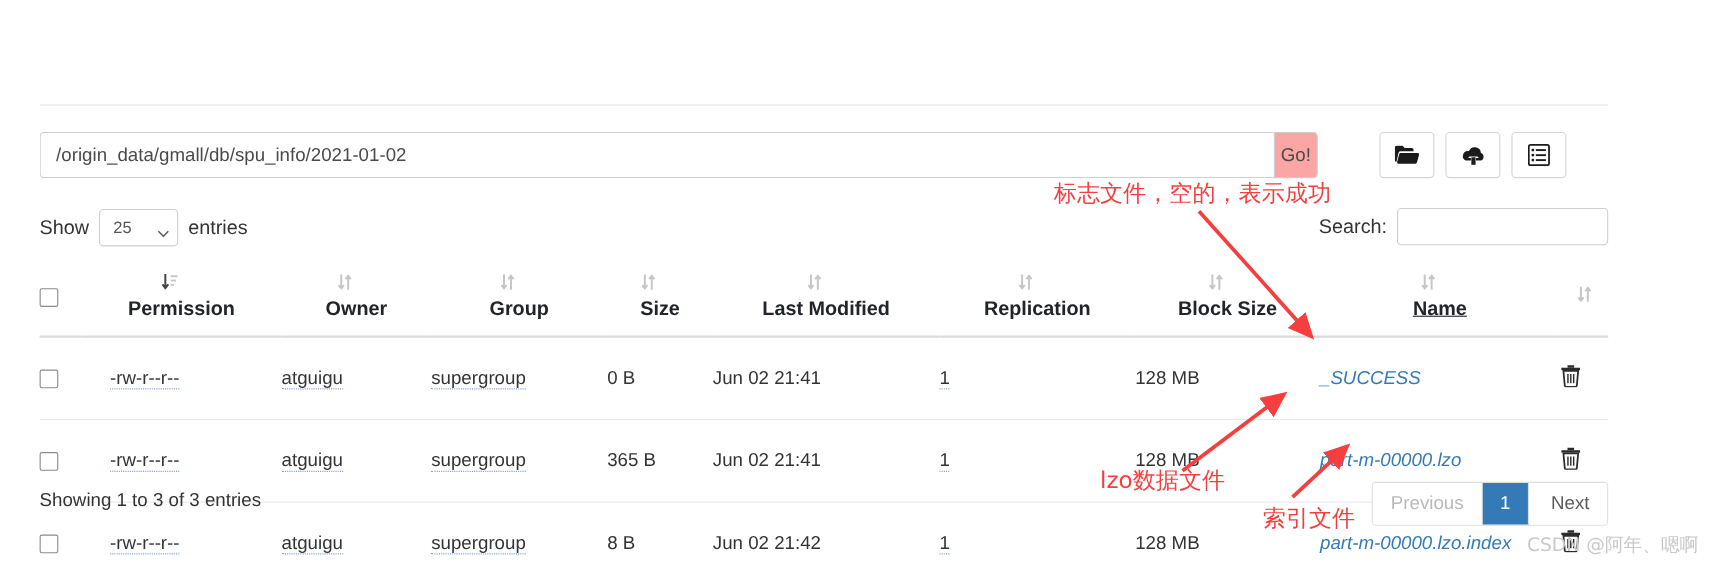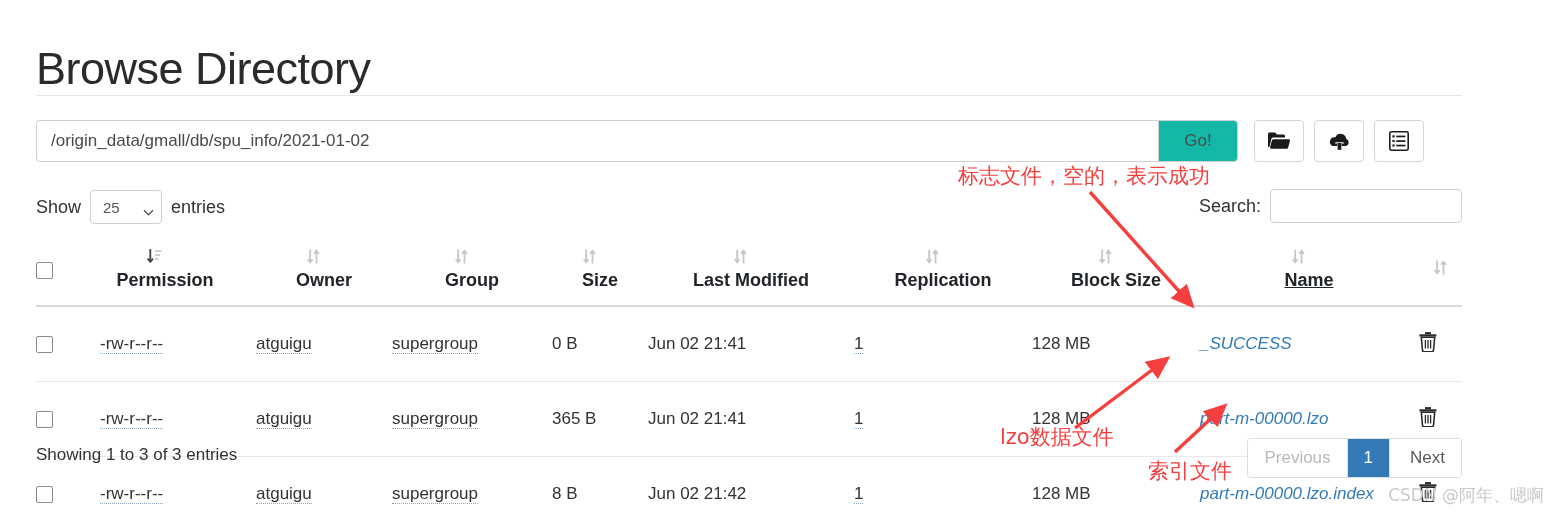--- a/index.html
+++ b/index.html
@@ -44,24 +44,24 @@
     border-right: none;
     border-radius: 4px 0 0 4px;
     padding: 0 14px;
     font-size: 17px;
     color: #4a4a4a;
     font-family: "Liberation Sans", sans-serif;
     background: #ffffff;
     outline: none;
   }
   .go-btn {
-    width: 80px; height: 42px;
+    width: 40px; height: 42px;
     border: 1px solid #cfcfcf;
     border-radius: 0 4px 4px 0;
-    background: #14b8a6;
+    background: #fca5a5;
     font-size: 17px;
     color: #4a4a4a;
     cursor: pointer;
     font-family: "Liberation Sans", sans-serif;
     display: flex; align-items: center; justify-content: center;
   }
   .icon-btns {
     position: absolute;
     left: 1254px; top: 120px;
     display: flex; gap: 10px;
@@ -231,21 +231,20 @@
     color: #c9c9c9;
     font-family: "DejaVu Sans", "Liberation Sans", sans-serif;
     white-space: nowrap;
   }
 </style>
 </head>
 <body>
 
 <div class="page">
 
-  <h1 class="page-title">Browse Directory</h1>
 
   <div class="hr"></div>
 
   <div class="pathrow">
     <div class="path-group">
       <input class="path-input" type="text" value="/origin_data/gmall/db/spu_info/2021-01-02" style="">
       <button class="go-btn">Go!</button>
     </div>
   </div>
 

